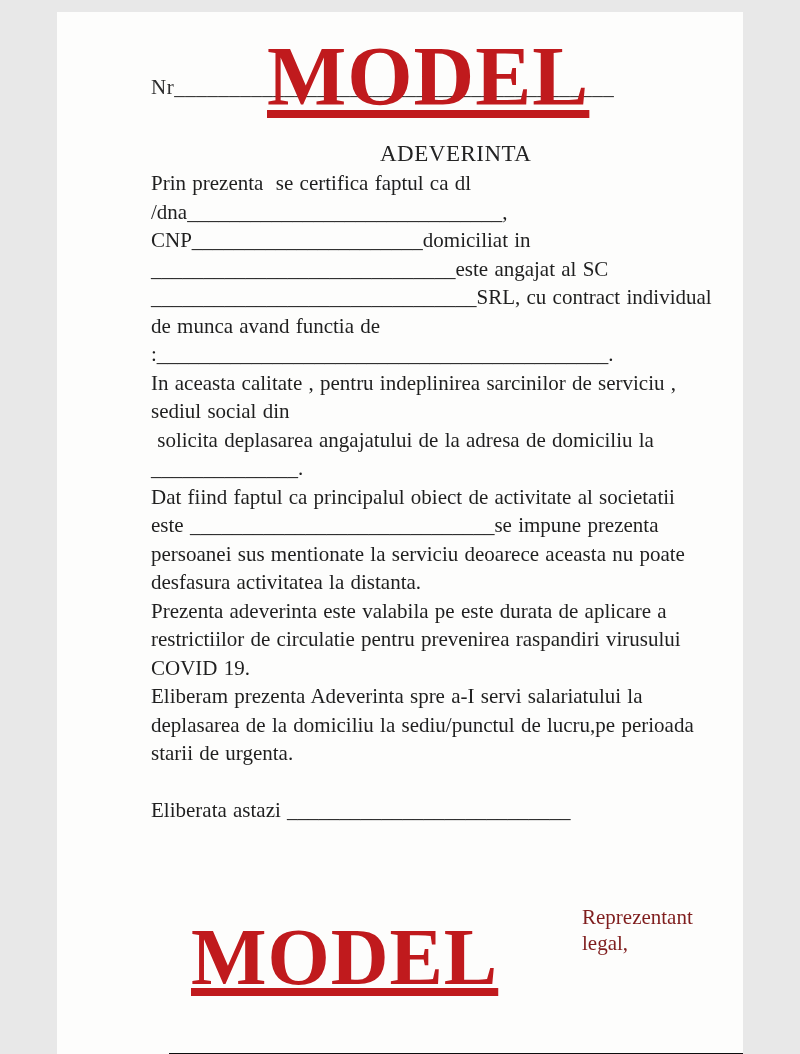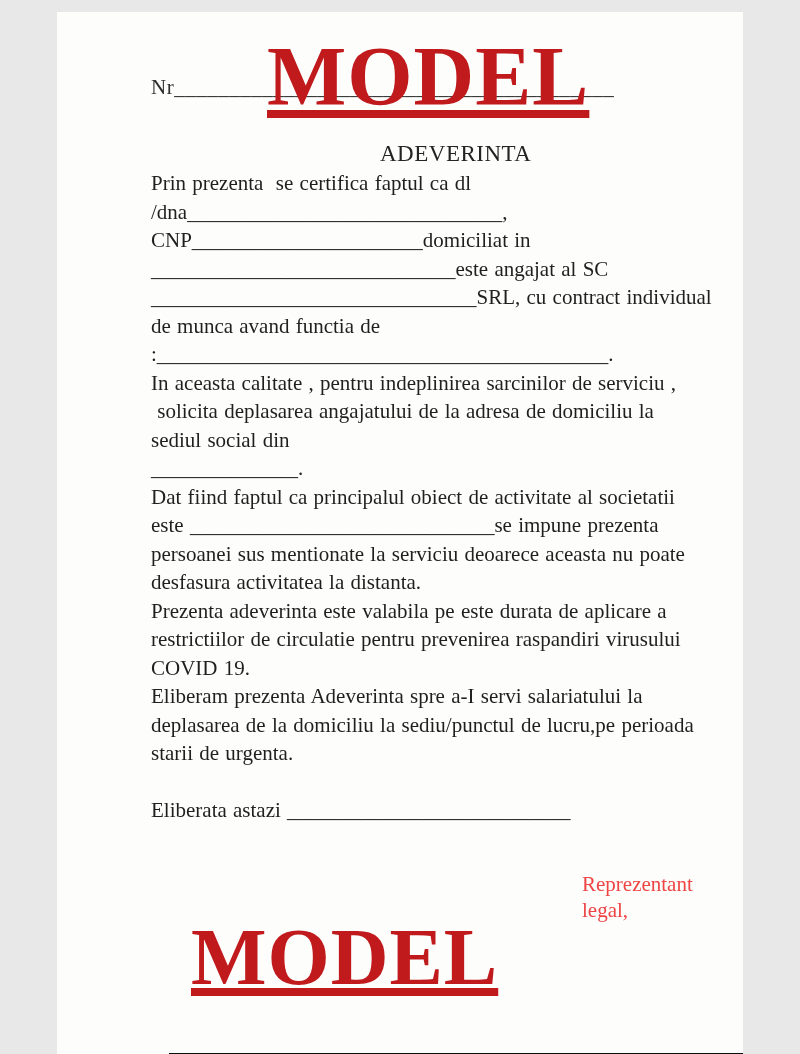--- a/index.html
+++ b/index.html
@@ -41,23 +41,23 @@
     font-size:21px;line-height:28.5px;
     word-spacing:1px;
     color:#1f1f1f;
   }
   .body-text .line{
     white-space:pre;
     min-height:28.5px;
   }
   .body-text .spacer{height:28.5px;}
   .signature{
-    position:absolute;left:525px;top:859px;
+    position:absolute;left:525px;top:892px;
     font-size:21px;line-height:26px;
-    color:#ef4444;
+    color:#7f1d1d;
     font-family:Liberation Serif, serif;
   }
   .bottom-bar{
     position:absolute;left:112px;top:1041px;
     width:624px;height:13px;
     background:#0d0d0d;
   }
 </style>
 </head>
 <body>
@@ -72,22 +72,22 @@
 
   <div class="body-text">
     <div class="line">Prin prezenta  se certifica faptul ca dl</div>
     <div class="line">/dna______________________________,</div>
     <div class="line">CNP______________________domiciliat in</div>
     <div class="line">_____________________________este angajat al SC</div>
     <div class="line">_______________________________SRL, cu contract individual</div>
     <div class="line">de munca avand functia de</div>
     <div class="line">:___________________________________________.</div>
     <div class="line">In aceasta calitate , pentru indeplinirea sarcinilor de serviciu ,</div>
+    <div class="line">sediul social din</div>
     <div class="line"> solicita deplasarea angajatului de la adresa de domiciliu la</div>
-    <div class="line">sediul social din</div>
     <div class="line">______________.</div>
     <div class="line">Dat fiind faptul ca principalul obiect de activitate al societatii</div>
     <div class="line">este _____________________________se impune prezenta</div>
     <div class="line">persoanei sus mentionate la serviciu deoarece aceasta nu poate</div>
     <div class="line">desfasura activitatea la distanta.</div>
     <div class="line">Prezenta adeverinta este valabila pe este durata de aplicare a</div>
     <div class="line">restrictiilor de circulatie pentru prevenirea raspandiri virusului</div>
     <div class="line">COVID 19.</div>
     <div class="line">Eliberam prezenta Adeverinta spre a-I servi salariatului la</div>
     <div class="line">deplasarea de la domiciliu la sediu/punctul de lucru,pe perioada</div>

